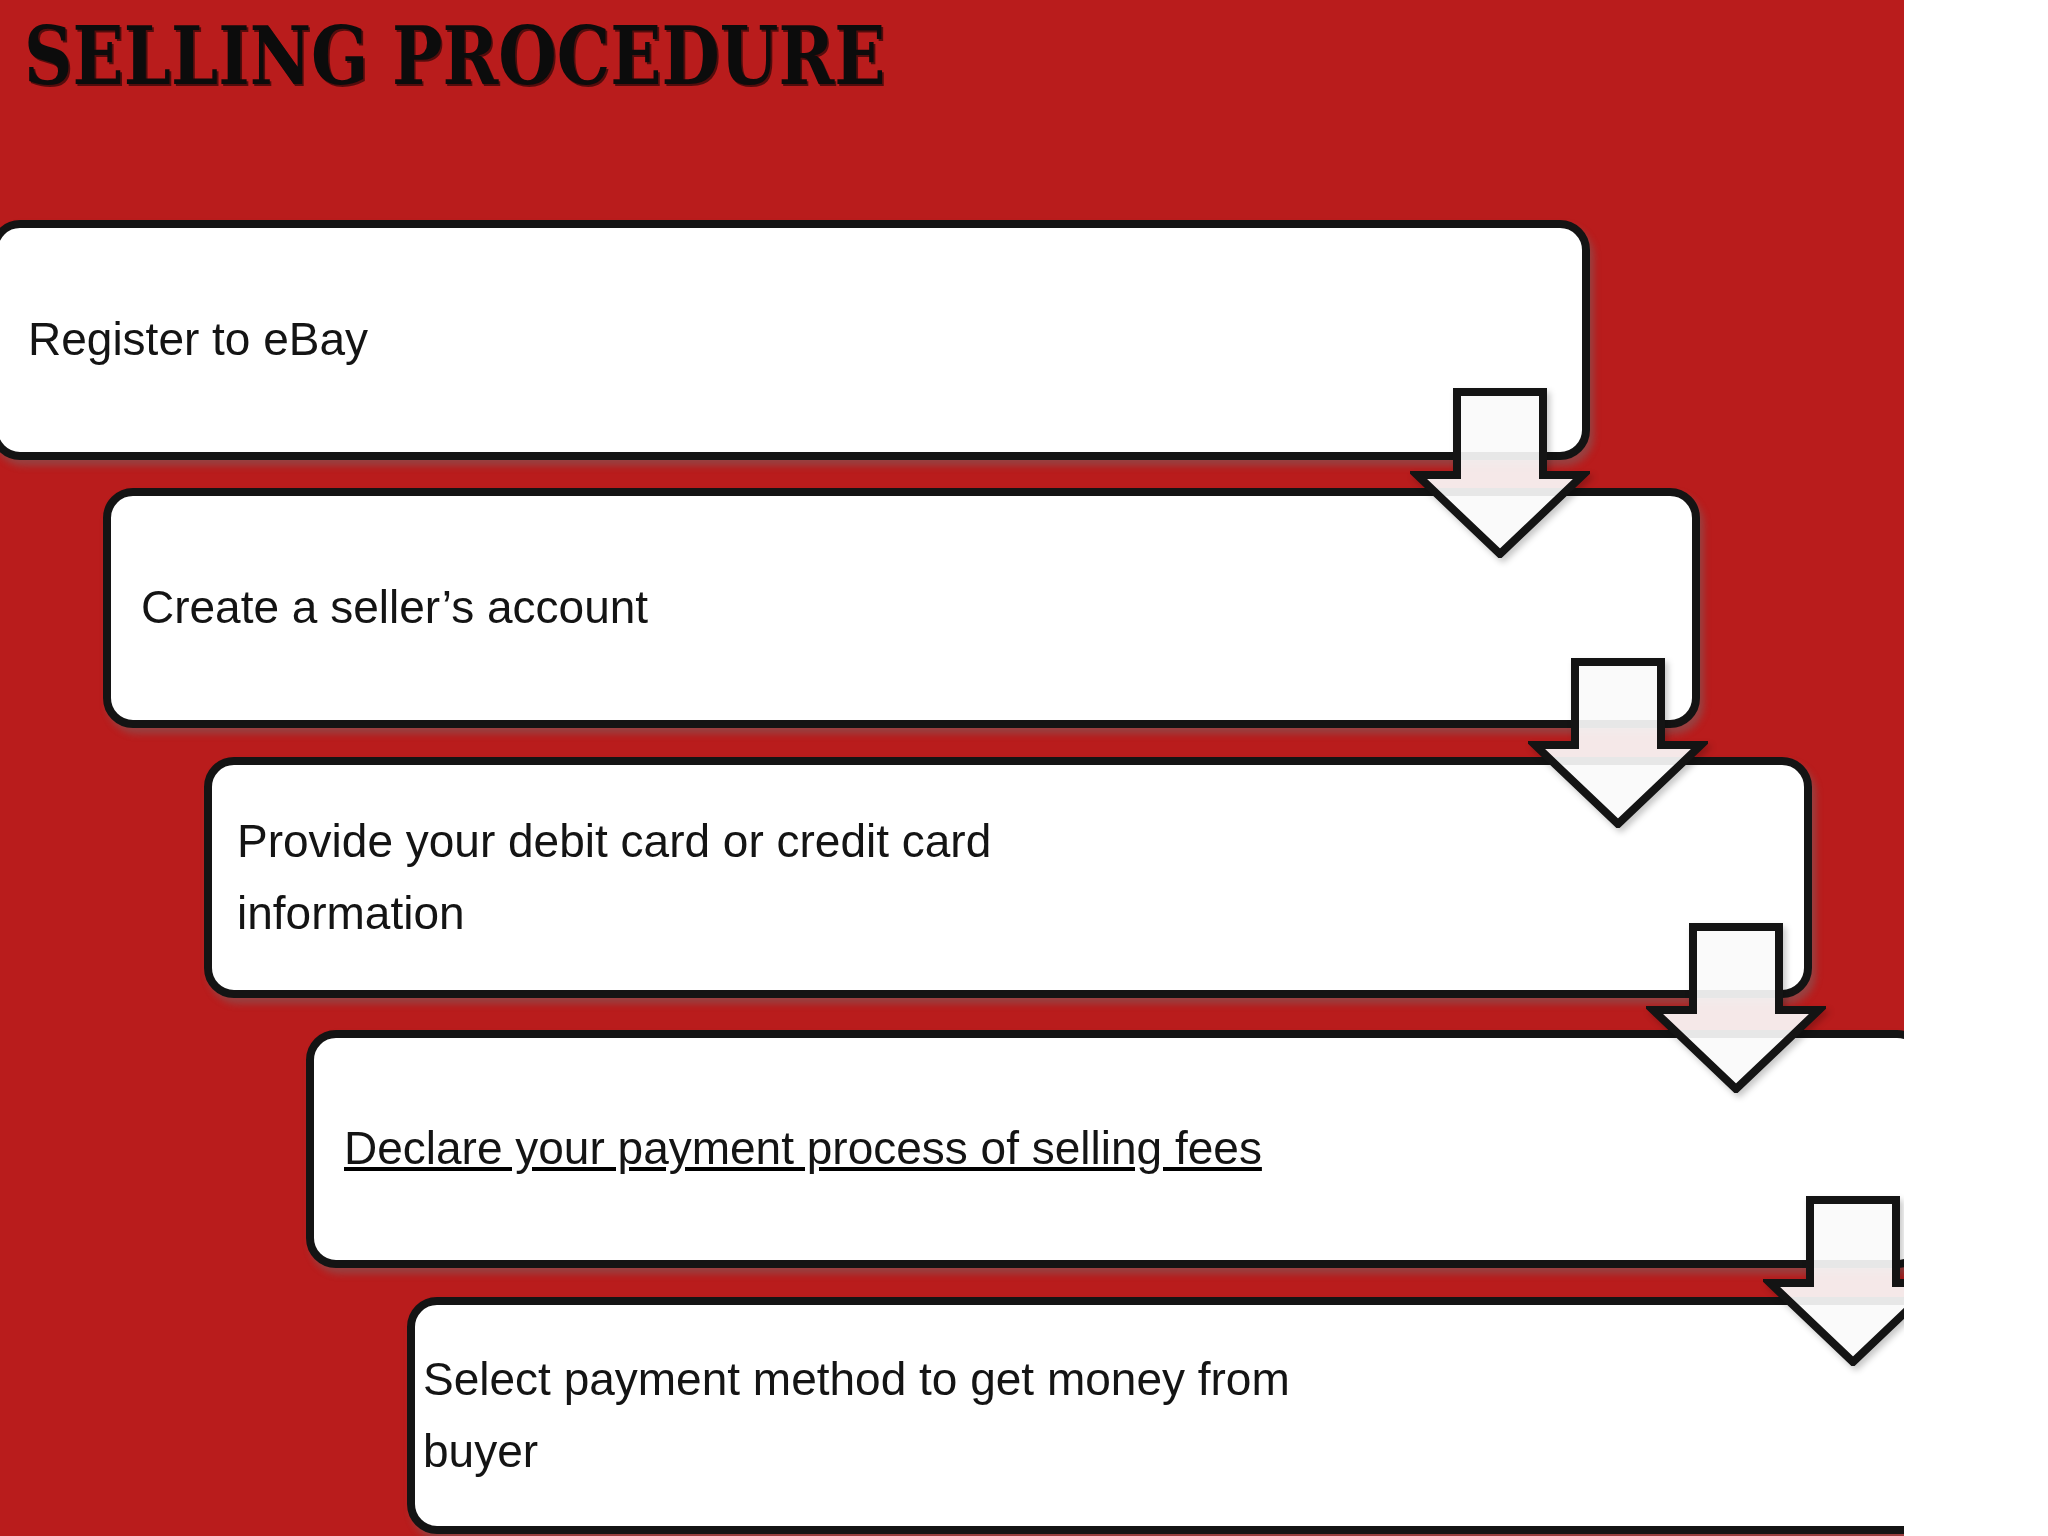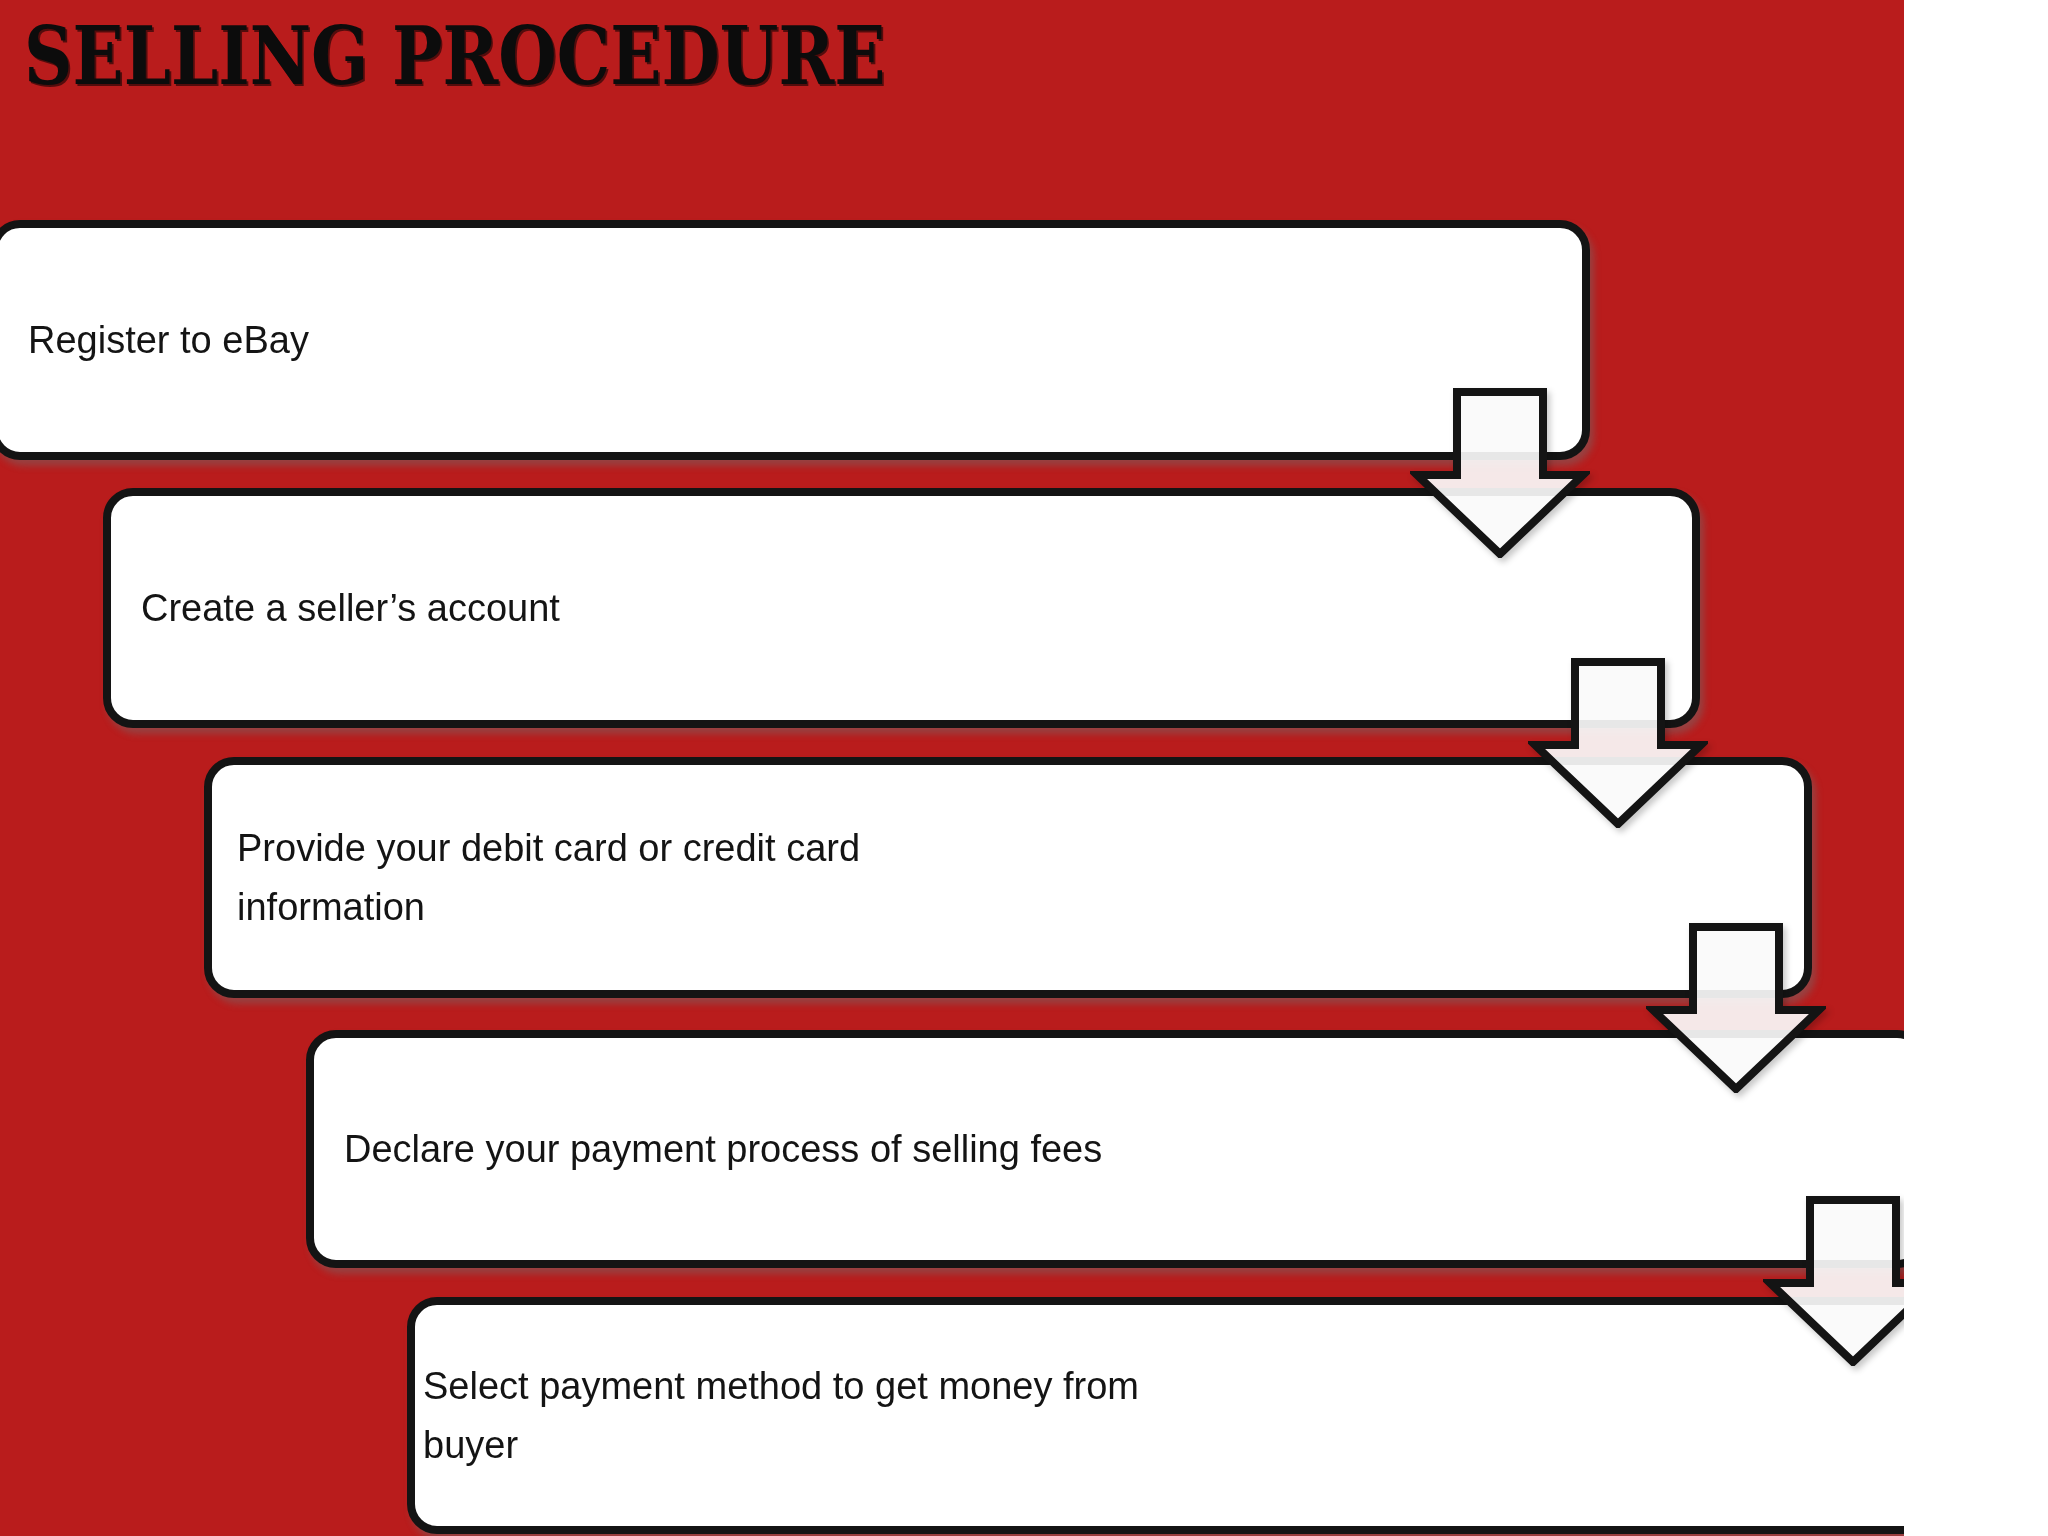--- a/index.html
+++ b/index.html
@@ -36,30 +36,30 @@
     background: #ffffff;
     border: 8px solid #141414;
     border-radius: 30px;
     box-shadow: 4px 6px 7px rgba(110,110,110,0.45);
     display: flex;
     align-items: center;
     padding: 0 40px 0 30px;
     z-index: 1;
   }
   .flow-label {
-    font-size: 38px;
+    font-size: 46px;
     line-height: 1.55;
     color: #141414;
     white-space: pre-line;
     letter-spacing: 0px;
   }
   .box-1 { left: -10px; top: 220px; width: 1600px; height: 240px; }
   .box-2 { left: 103px; top: 488px; width: 1597px; height: 240px; }
   .box-3 { left: 204px; top: 757px; width: 1608px; height: 241px; padding-left: 25px; }
-  .box-4 { left: 306px; top: 1030px; width: 1621px; height: 238px; }
+  .box-4 { left: 306px; top: 1030px; width: 1621px; height: 238px; text-decoration: underline; }
   .box-5 { left: 407px; top: 1297px; width: 1633px; height: 237px; padding-left: 8px; }
   .flow-arrow {
     position: absolute;
     width: 180px;
     height: 170px;
     z-index: 2;
     filter: drop-shadow(3px 4px 3px rgba(0,0,0,0.22));
   }
   .arrow-1 { left: 1410px; top: 388px; }
   .arrow-2 { left: 1528px; top: 658px; }

